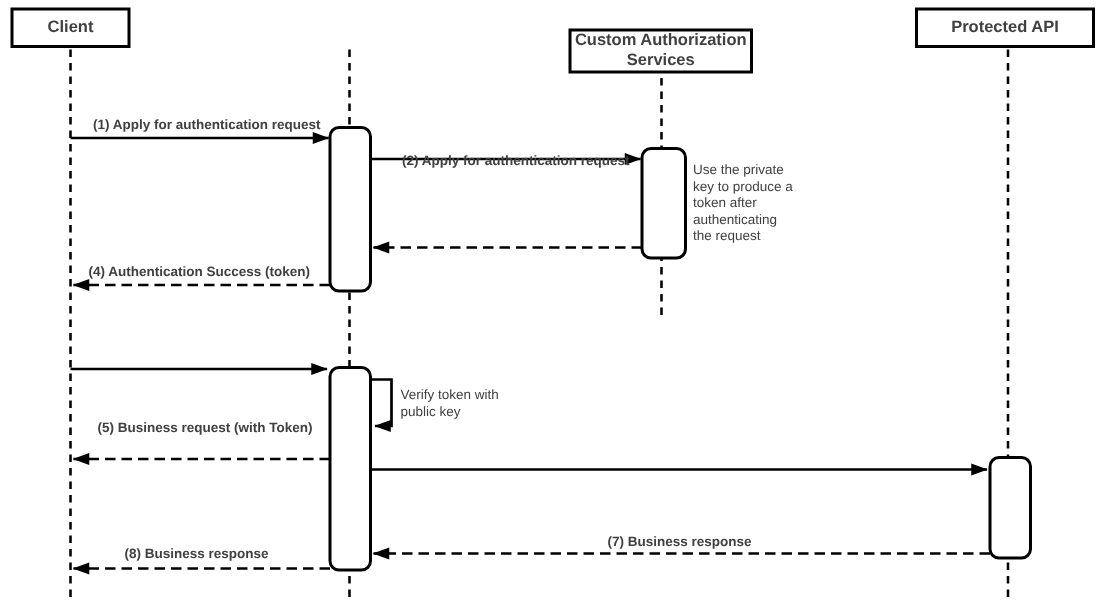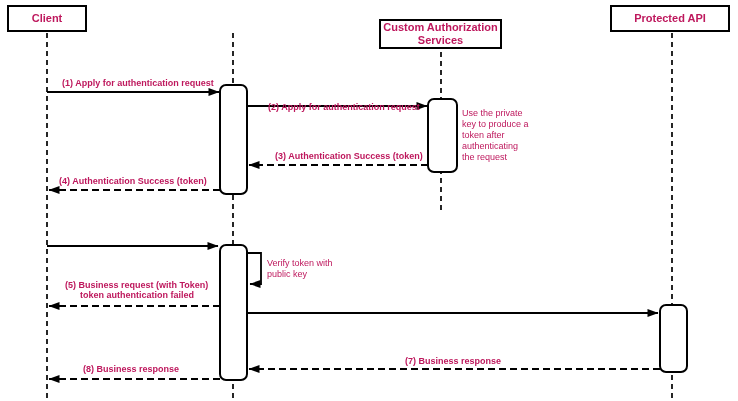--- a/index.html
+++ b/index.html
@@ -1,21 +1,21 @@
 <!DOCTYPE html>
 <html><head>
 <meta charset="utf-8">
 <style>
   html,body{margin:0;padding:0;background:#ffffff;}
   .stage{
     position:relative;
     width:738px;height:401px;
     background:#ffffff;
     font-family:"Liberation Sans", sans-serif;
-    color:#be185d;
+    color:#404040;
     overflow:hidden;
   }
   .layer{position:absolute;left:0;top:0;}
   .pbox{
     position:absolute;
     box-sizing:border-box;
     border:2px solid #000;
     background:#fff;
     display:flex;align-items:center;justify-content:center;
     text-align:center;
@@ -73,23 +73,21 @@
   </div>
   <div class="pbox" style="left:379px;top:19px;width:123px;height:30px;">
     <span>Custom Authorization Services</span>
   </div>
   <div class="pbox" style="left:610px;top:5px;width:120px;height:27px;">
     <span>Protected API</span>
   </div>
 
   <div class="msg" style="left:62px;top:78px;">(1) Apply for authentication request</div>
   <div class="msg" style="left:268px;top:92px;margin-top:10px;">(2) Apply for authentication request</div>
-  <div class="msg" style="left:275px;top:151px;">(3) Authentication Success (token)</div>
   <div class="msg" style="left:59px;top:176px;">(4) Authentication Success (token)</div>
   <div class="msg" style="left:65px;top:232px;margin-top:48px;">(5) Business request (with Token)</div>
   <div class="wraptext" style="left:267px;top:258px;width:70px;">Verify token with public key</div>
-  <div class="msg" style="left:80px;top:290px;">token authentication failed</div>
   <div class="msg" style="left:405px;top:356px;">(7) Business response</div>
   <div class="msg" style="left:83px;top:364px;">(8) Business response</div>
 
   <div class="wraptext" style="left:462px;top:108px;width:70px;">Use the private key to produce a token after authenticating the request</div>
 
 </div>
 
 </body></html>

